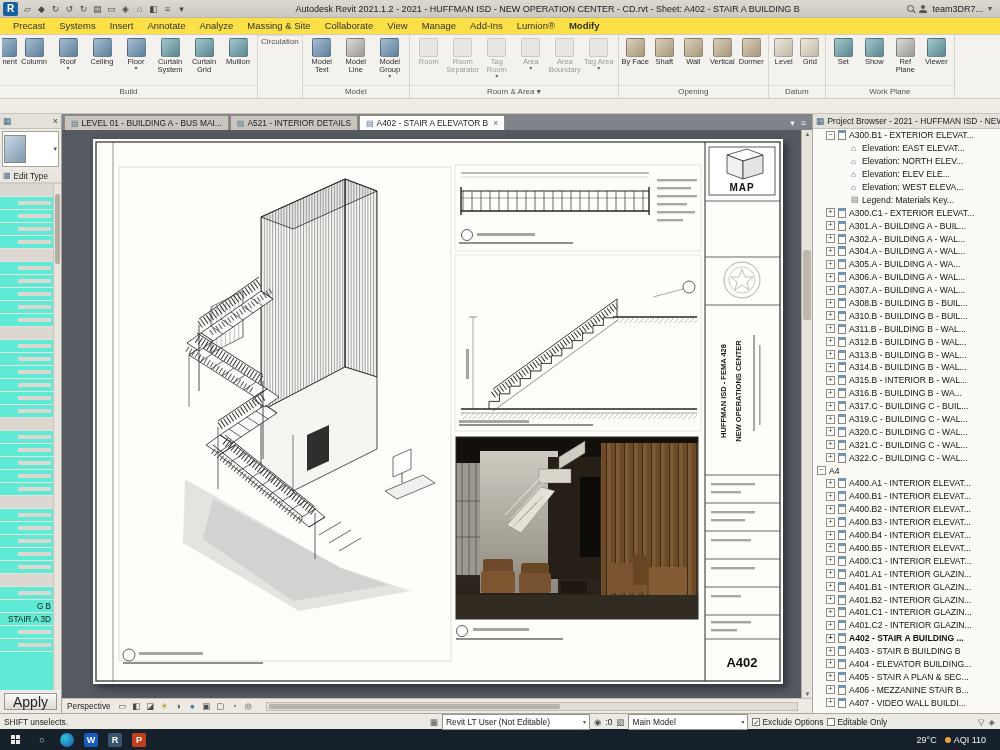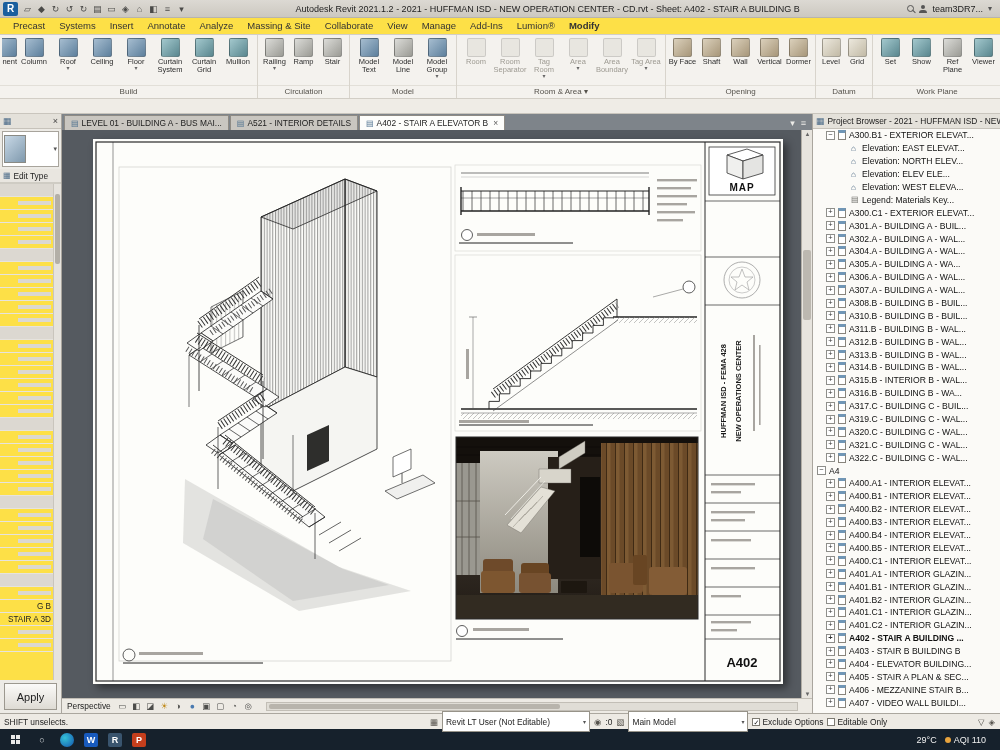--- a/index.html
+++ b/index.html
@@ -54,27 +54,27 @@
   
   .props { width:62px; background:#edebe6; border-right:1px solid #a9a59e; display:flex; flex-direction:column; flex:0 0 auto; }
   .props-head { height:15px; background:#e4e1da; border-bottom:1px solid #c6c2ba; display:flex; align-items:center; padding:0 3px; gap:2px; }
   .props-head .ph-ic { color:#4a6a88; font-size:9px; }
   .props-close { margin-left:auto; color:#444; font-size:9px; cursor:default; }
   .type-sel { height:36px; background:#fff; border:1px solid #a8a49c; margin:2px; display:flex; align-items:center; gap:2px; padding:1px; }
   .type-thumb { width:22px; height:28px; background:linear-gradient(135deg,#c8d8e6,#7f99ad); border:1px solid #8a8a84; }
   .type-caret { margin-left:auto; color:#555; font-size:7px; }
   .edit-type { height:14px; display:flex; align-items:center; gap:3px; padding:0 3px; font-size:8.3px; border-bottom:1px solid #cfccc4; background:#e9e6e0; }
   .edit-type .et-ic { color:#4a6a88; font-size:8px; }
-  .prows { flex:1; background:#fde047; overflow:hidden; position:relative; border-top:1px solid #cfccc4; }
+  .prows { flex:1; background:#5eead4; overflow:hidden; position:relative; border-top:1px solid #cfccc4; }
   .prow { height:13px; border-bottom:1px solid #e6e3dd; display:flex; align-items:center; justify-content:flex-end; padding:0 10px 0 2px; font-size:8.2px; color:#222; white-space:nowrap; overflow:hidden; }
   .prow.header { background:#dcd8d1; }
   .prow.empty::after { content:""; width:68%; height:4px; background:#dbd8d2; }
   .pscroll { position:absolute; right:0; top:0; bottom:0; width:8px; background:#e6e3dd; border-left:1px solid #c9c5bd; }
   .pscroll .thumb { position:absolute; top:10px; left:1px; width:5px; height:70px; background:#b3afa7; border-radius:2px; }
-  .apply-btn { height:27px; margin:3px 4px; border:1px solid #9c988f; background:linear-gradient(#fbfaf8,#dedbd4); font-size:11px; display:flex; align-items:center; justify-content:center; cursor:default; }
+  .apply-btn { height:17px; margin:3px 4px; border:1px solid #9c988f; background:linear-gradient(#fbfaf8,#dedbd4); font-size:14px; display:flex; align-items:center; justify-content:center; cursor:default; }
 
   
   .center { flex:1; display:flex; flex-direction:column; min-width:0; }
   .doc-tab-bar { height:16px; background:#7e848a; display:flex; align-items:flex-end; padding-left:2px; gap:1px; flex:0 0 auto; }
   .dtab { height:15px; background:#c9c6c0; color:#1d1d1d; font-size:8.4px; display:flex; align-items:center; gap:3px; padding:0 6px; border:1px solid #8f8b84; border-bottom:none; white-space:nowrap; cursor:default; }
   .dtab.active { background:#fdfdfb; }
   .dticon { color:#4a6d8c; font-size:8px; }
   .dtclose { color:#555; margin-left:2px; }
   .dt-controls { margin-left:auto; display:flex; gap:6px; padding:0 6px 2px 0; color:#ecebe8; font-size:9px; }
 
@@ -102,21 +102,21 @@
   .exp.blank { visibility:hidden; }
   .ticon-sheet { flex:0 0 8px; height:10px; background:#fff; border:1px solid #88847c; border-top:3px solid #7096b6; margin-right:3px; }
   .ticon-elev { flex:0 0 9px; color:#3a5a78; font-size:8px; margin-right:2px; line-height:9px; }
   .ticon-legend { flex:0 0 9px; color:#6a6a66; font-size:8px; margin-right:2px; line-height:9px; }
 
   
   .statusbar { height:16px; background:#edeae4; border-top:1px solid #aba79f; display:flex; align-items:center; font-size:8.4px; position:relative; flex:0 0 auto; }
   .sb-hint { padding-left:4px; color:#222; }
   .sb-mid { position:absolute; left:430px; display:flex; align-items:center; gap:4px; }
   .sb-ic { color:#55524c; font-size:8.5px; }
-  .sb-dd { border:1px solid #979389; background:#fff; height:21px; display:flex; align-items:center; padding:0 3px; gap:5px; white-space:nowrap; cursor:default; }
+  .sb-dd { border:1px solid #979389; background:#fff; height:16px; display:flex; align-items:center; padding:0 3px; gap:5px; white-space:nowrap; cursor:default; }
   .sb-dd .dd-ar { margin-left:auto; font-size:6px; color:#555; }
   .dd-worksets { width:148px; }
   .dd-options { width:120px; }
   .sb-cb { display:flex; align-items:center; gap:2px; white-space:nowrap; cursor:default; }
   .cbbox { width:8px; height:8px; border:1px solid #7d7a72; background:#fff; font-size:7px; line-height:7px; text-align:center; color:#222; }
   .sb-right { margin-left:auto; display:flex; gap:4px; padding-right:5px; color:#55524c; }
 
   
   .taskbar { height:21px; background:#16212c; display:flex; align-items:center; color:#fff; flex:0 0 auto; }
   .tstart { width:30px; display:flex; justify-content:center; cursor:default; }
@@ -218,35 +218,20 @@
             <span class="rlbl">Curtain Grid</span>
           </div>
           <div class="rbtn">
             <span class="ricon ic-teal"></span>
             <span class="rlbl">Mullion</span>
           </div>
         </div>
         <div class="plabel">Build</div>
       </div>
       <div class="panel panel-circulation">
-        <div class="pbtns">
-          <div class="rbtn">
-            <span class="ricon ic-gray"></span>
-            <span class="rlbl">Railing</span>
-            <span class="rarrow">▾</span>
-          </div>
-          <div class="rbtn">
-            <span class="ricon ic-gray"></span>
-            <span class="rlbl">Ramp</span>
-          </div>
-          <div class="rbtn">
-            <span class="ricon ic-gray"></span>
-            <span class="rlbl">Stair</span>
-          </div>
-        </div>
         <div class="plabel">Circulation</div>
       </div>
       <div class="panel panel-model">
         <div class="pbtns">
           <div class="rbtn">
             <span class="ricon ic-blue"></span>
             <span class="rlbl">Model Text</span>
           </div>
           <div class="rbtn">
             <span class="ricon ic-gray"></span>

